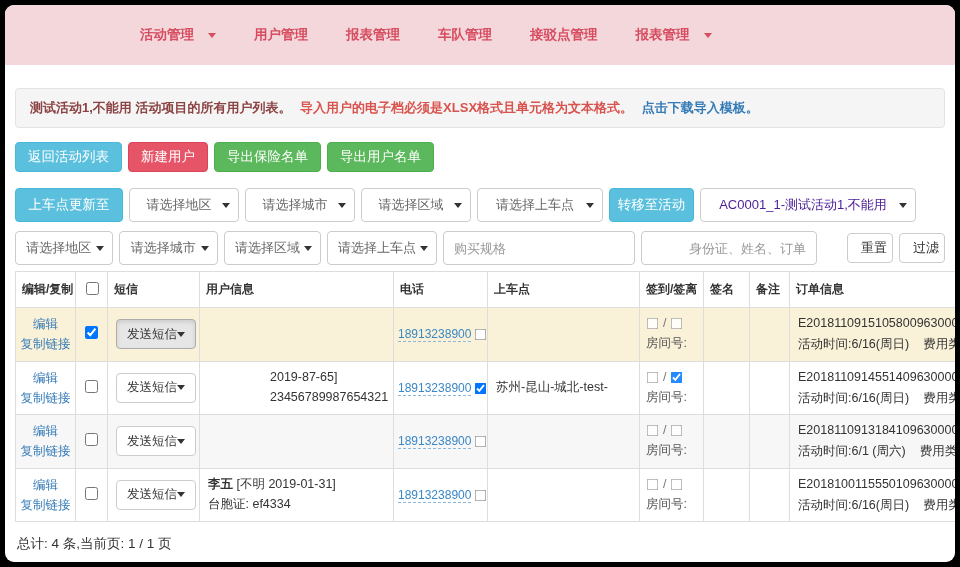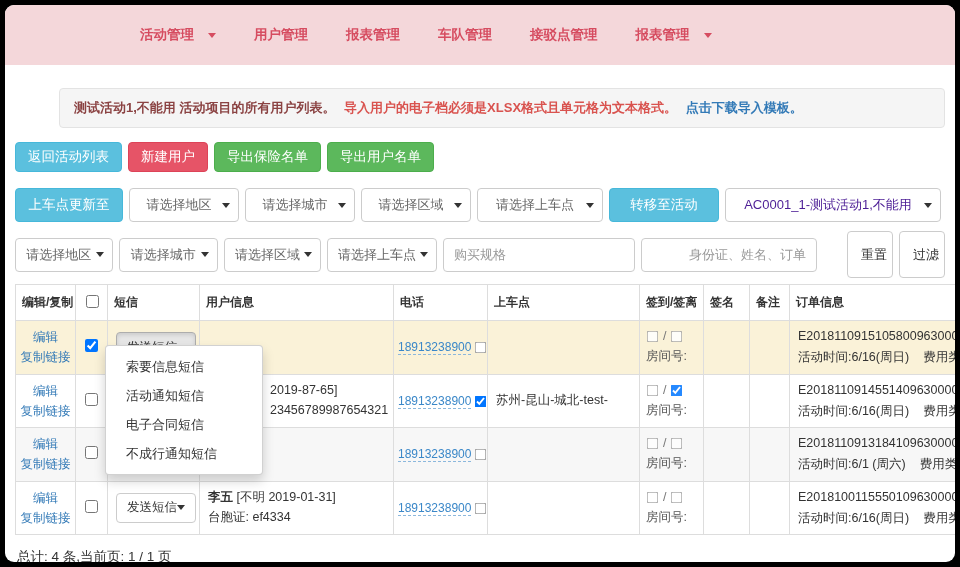--- a/index.html
+++ b/index.html
@@ -28,21 +28,21 @@
   .caret {
     display: inline-block; width: 0; height: 0;
     border-left: 4px solid transparent; border-right: 4px solid transparent;
     border-top: 5px solid currentColor;
   }
   .content { padding: 0 10px; }
   
   .alert {
     margin-top: 23px; background: #f5f5f5;
     border: 1px solid #e3e3e3; border-radius: 4px;
-    padding: 10px 14px; font-size: 13px; white-space: nowrap; overflow: hidden; margin-left: 44px;
+    padding: 10px 14px; font-size: 13px; white-space: nowrap; overflow: hidden;
   }
   .alert .t1 { color: #8b4343; font-weight: bold; }
   .alert .t2 { color: #d9534f; font-weight: bold; margin-left: 5px; }
   .alert .t3 { color: #337ab7; font-weight: bold; margin-left: 5px; text-decoration: none; cursor: pointer; }
   
   .toolbar { margin-top: 14px; display: flex; gap: 6px; }
   .btn {
     height: 30px; border-radius: 4px; border: 1px solid transparent;
     color: #fff; font-size: 13.5px; padding: 0 12px;
     display: inline-flex; align-items: center; justify-content: center;
@@ -63,21 +63,21 @@
   }
   .sel .caret { position: absolute; right: 8px; border-top-color: #333; }
   .sel.dark { color: #4c1d95; }
   .inp {
     height: 34px; border: 1px solid #ccc; border-radius: 4px;
     font-size: 13px; padding: 0 10px; color: #333; font-family: inherit;
   }
   .inp::placeholder { color: #999; }
   .btn-plain {
     background: #fff; border: 1px solid #ccc; color: #333;
-    height: 47px; border-radius: 4px; font-size: 13px; padding: 0 13px;
+    height: 30px; border-radius: 4px; font-size: 13px; padding: 0 13px;
     font-family: inherit; cursor: pointer; white-space: nowrap;
   }
   
   .table-wrap { margin-top: 6px; width: 945px; overflow: hidden; }
   table { border-collapse: collapse; width: 1158px; table-layout: fixed; font-size: 12.5px; color: #333; }
   th, td { border: 1px solid #ddd; }
   thead th {
     font-weight: bold; text-align: left; height: 36px;
     padding: 5px 4px 5px 6px; font-size: 12px; white-space: nowrap; background: #fff;
   }
@@ -171,21 +171,21 @@
           <span class="caret"></span>
         </div>
       <div class="sel" style="width:110px">
           <span>请选择区域</span>
           <span class="caret"></span>
         </div>
       <div class="sel" style="width:126px">
           <span>请选择上车点</span>
           <span class="caret"></span>
         </div>
-      <button class="btn btn-info btn-tall" style="width:110px">转移至活动</button>
+      <button class="btn btn-info btn-tall" style="width:85px">转移至活动</button>
       <div class="sel dark" style="width:216px">
           <span>AC0001_1-测试活动1,不能用</span>
           <span class="caret"></span>
         </div>
     </div>
 
     <div class="filter-row second">
       <div class="sel" style="width:110px">
           <span>请选择地区</span>
           <span class="caret"></span>
@@ -367,20 +367,14 @@
           </tr>
 
         </tbody>
       </table>
     </div>
 
     <div class="page-footer">总计: 4 条,当前页: 1 / 1 页</div>
 
   </div>
 
-  <div class="menu">
-    <div class="menu-item">索要信息短信</div>
-    <div class="menu-item">活动通知短信</div>
-    <div class="menu-item">电子合同短信</div>
-    <div class="menu-item">不成行通知短信</div>
-  </div>
 
 </div>
 
 </body></html>

